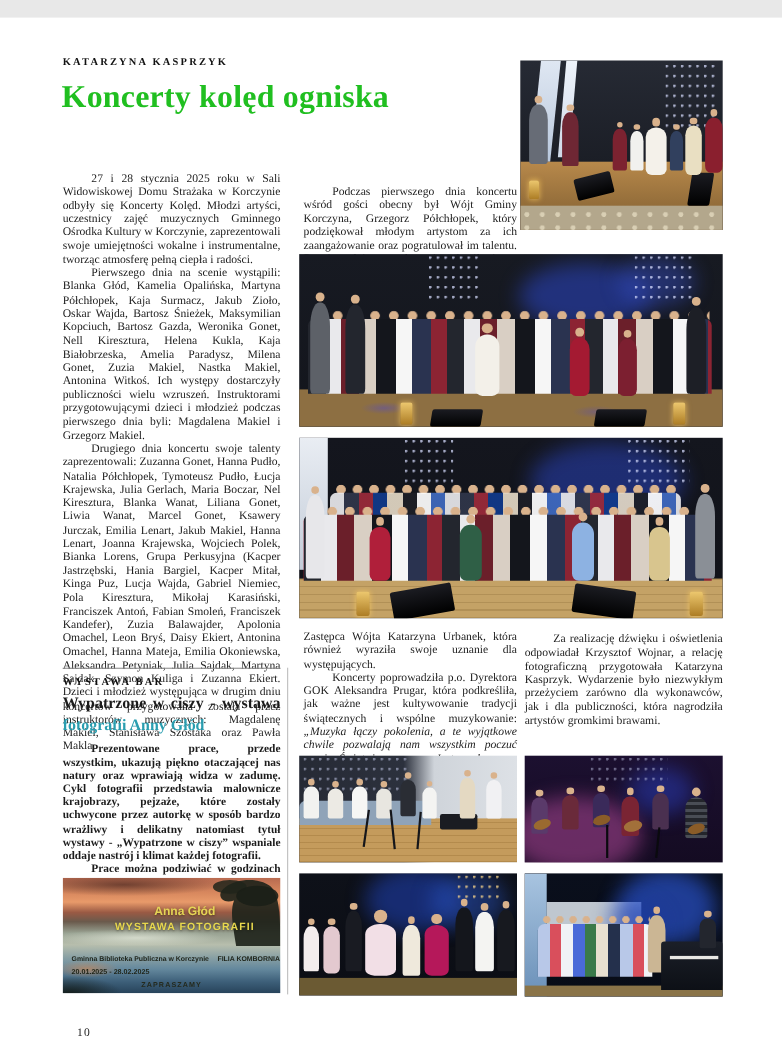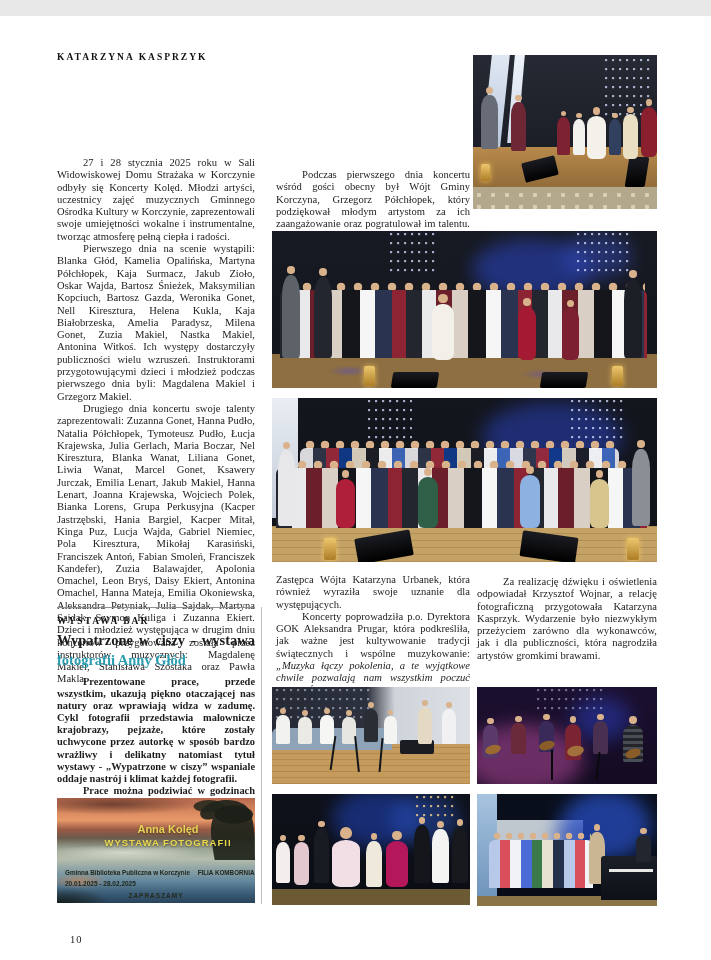--- a/index.html
+++ b/index.html
@@ -56,20 +56,21 @@
       linear-gradient(180deg,#b86a50 0%,#d8885e 13%,#e89a6a 21%,#9a5a44 30%,#6a5a4c 38%,
         #99a393 48%,#b7bead 58%,#89a0a4 69%,#64889d 79%,#3d5f79 90%,#28released 100%,#27435a 100%);}
   .ptxt{position:absolute;width:100%;text-align:center;}
 </style>
 </head>
 <body>
 
 <div class="sheet">
 
   <div class="byline" style="left:57px;top:36px;">KATARZYNA KASPRZYK</div>
+  <div class="h1 green" style="left:56px;top:58px;">Koncerty kolęd ogniska</div>
 
   <div class="body-col" style="left:57px;top:141px;width:198px;">
     <p>27 i 28 stycznia 2025 roku w Sali Widowiskowej Domu Strażaka w Korczynie odbyły się Koncerty Kolęd. Młodzi artyści, uczestnicy zajęć muzycznych Gminnego Ośrodka Kultury w Korczynie, zaprezentowali swoje umiejętności wokalne i instrumentalne, tworząc atmosferę pełną ciepła i radości.</p>
     <p>Pierwszego dnia na scenie wystąpili: Blanka Głód, Kamelia Opalińska, Martyna Półchłopek, Kaja Surmacz, Jakub Zioło, Oskar Wajda, Bartosz Śnieżek, Maksymilian Kopciuch, Bartosz Gazda, Weronika Gonet, Nell Kiresztura, Helena Kukla, Kaja Białobrzeska, Amelia Paradysz, Milena Gonet, Zuzia Makiel, Nastka Makiel, Antonina Witkoś. Ich występy dostarczyły publiczności wielu wzruszeń. Instruktorami przygotowującymi dzieci i młodzież podczas pierwszego dnia byli: Magdalena Makiel i Grzegorz Makiel.</p>
     <p>Drugiego dnia koncertu swoje talenty zaprezentowali: Zuzanna Gonet, Hanna Pudło, Natalia Półchłopek, Tymoteusz Pudło, Łucja Krajewska, Julia Gerlach, Maria Boczar, Nel Kiresztura, Blanka Wanat, Liliana Gonet, Liwia Wanat, Marcel Gonet, Ksawery Jurczak, Emilia Lenart, Jakub Makiel, Hanna Lenart, Joanna Krajewska, Wojciech Polek, Bianka Lorens, Grupa Perkusyjna (Kacper Jastrzębski, Hania Bargiel, Kacper Mitał, Kinga Puz, Lucja Wajda, Gabriel Niemiec, Pola Kiresztura, Mikołaj Karasiński, Franciszek Antoń, Fabian Smoleń, Franciszek Kandefer), Zuzia Balawajder, Apolonia Omachel, Leon Bryś, Daisy Ekiert, Antonina Omachel, Hanna Mateja, Emilia Okoniewska, Aleksandra Petyniak, Julia Sajdak, Martyna Sajdak, Szymon Kuliga i Zuzanna Ekiert. Dzieci i młodzież występująca w drugim dniu koncertów przygotowana została przez instruktorów muzycznych: Magdalenę Makiel, Stanisława Szostaka oraz Pawła Makla.</p>
   </div>
 
   <div class="body-col" style="left:276px;top:153px;width:194px;">
     <p>Podczas pierwszego dnia koncertu wśród gości obecny był Wójt Gminy Korczyna, Grzegorz Półchłopek, który podziękował młodym artystom za ich zaangażowanie oraz pogratulował im talentu. Drugiego dnia na wydarzeniu pojawiła się</p>
   </div>
@@ -362,21 +363,21 @@
         radial-gradient(ellipse 65% 14% at 28% 6%,rgba(55,28,24,.6),transparent 70%),
         radial-gradient(ellipse 52% 10% at 34% 52%,rgba(236,240,226,.65),transparent 75%),
         radial-gradient(ellipse 20% 10% at 11% 79%,rgba(225,135,70,.55),transparent 75%),
         radial-gradient(ellipse 32% 20% at 3% 100%,rgba(18,24,18,.85),transparent 75%),
         linear-gradient(180deg,#b86a50 0%,#d8885e 13%,#e89a6a 21%,#9a5a44 30%,#6a5a4c 38%,#99a393 48%,#b7bead 58%,#89a0a4 69%,#64889d 79%,#3d5f79 90%,#27435a 100%);"></div>
     <svg viewBox="0 0 100 60" preserveAspectRatio="none" style="position:absolute;right:0;top:0;width:96px;height:62px;">
       <path d="M58,60 C55,42 52,30 56,20 C44,24 38,14 48,8 C58,1 76,0 86,5 C96,9 100,18 100,60 Z" fill="#20241b" opacity="0.92"></path>
       <ellipse cx="52" cy="8" rx="16" ry="6" fill="#20241b" opacity="0.85"></ellipse>
       <ellipse cx="78" cy="16" rx="20" ry="9" fill="#1b1f17" opacity="0.9"></ellipse>
     </svg>
-    <div class="ptxt" style="top:25px;left:12px;font-size:11px;font-weight:bold;color:#e5d455;text-shadow:0 1px 2px rgba(30,30,10,.5);">Anna Kolęd</div>
+    <div class="ptxt" style="top:25px;left:12px;font-size:11px;font-weight:bold;color:#e5d455;text-shadow:0 1px 2px rgba(30,30,10,.5);">Anna Głód</div>
     <div class="ptxt" style="top:39px;left:12px;font-size:9.5px;font-weight:bold;letter-spacing:1px;color:#e8d84e;text-shadow:0 1px 2px rgba(30,30,10,.45);">WYSTAWA FOTOGRAFII</div>
     <div style="position:absolute;left:8px;top:71px;font-size:6.3px;color:#20261c;font-weight:bold;">
       <span>Gminna Biblioteka Publiczna w Korczynie</span>
       <span style="margin-left:6px;">FILIA KOMBORNIA</span>
     </div>
     <div style="position:absolute;left:8px;top:82px;font-size:6.5px;color:#1f2418;font-weight:bold;">20.01.2025 - 28.02.2025</div>
     <div class="ptxt" style="top:94px;left:0;font-size:6.5px;letter-spacing:1px;color:#242a1e;font-weight:bold;">ZAPRASZAMY</div>
   </div>
 
   <div class="pagenum" style="left:70px;top:918px;">10</div>

